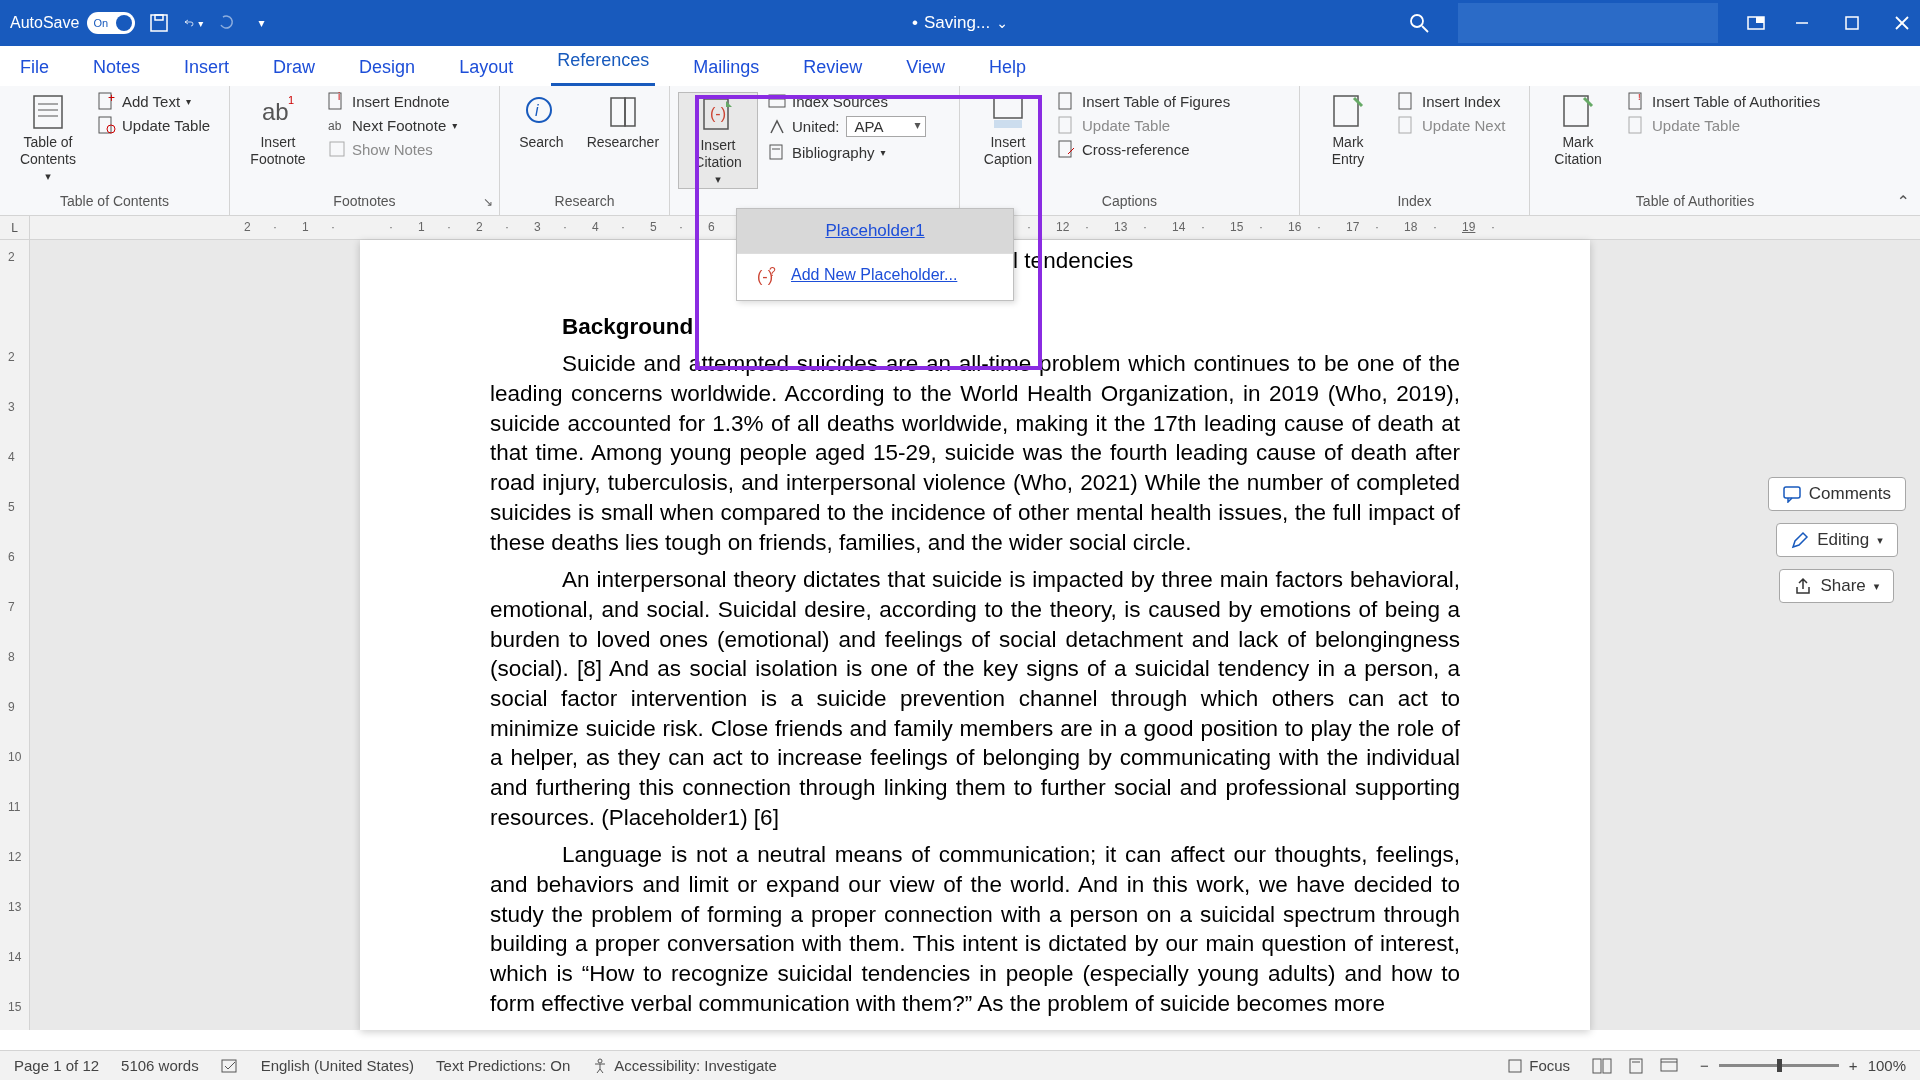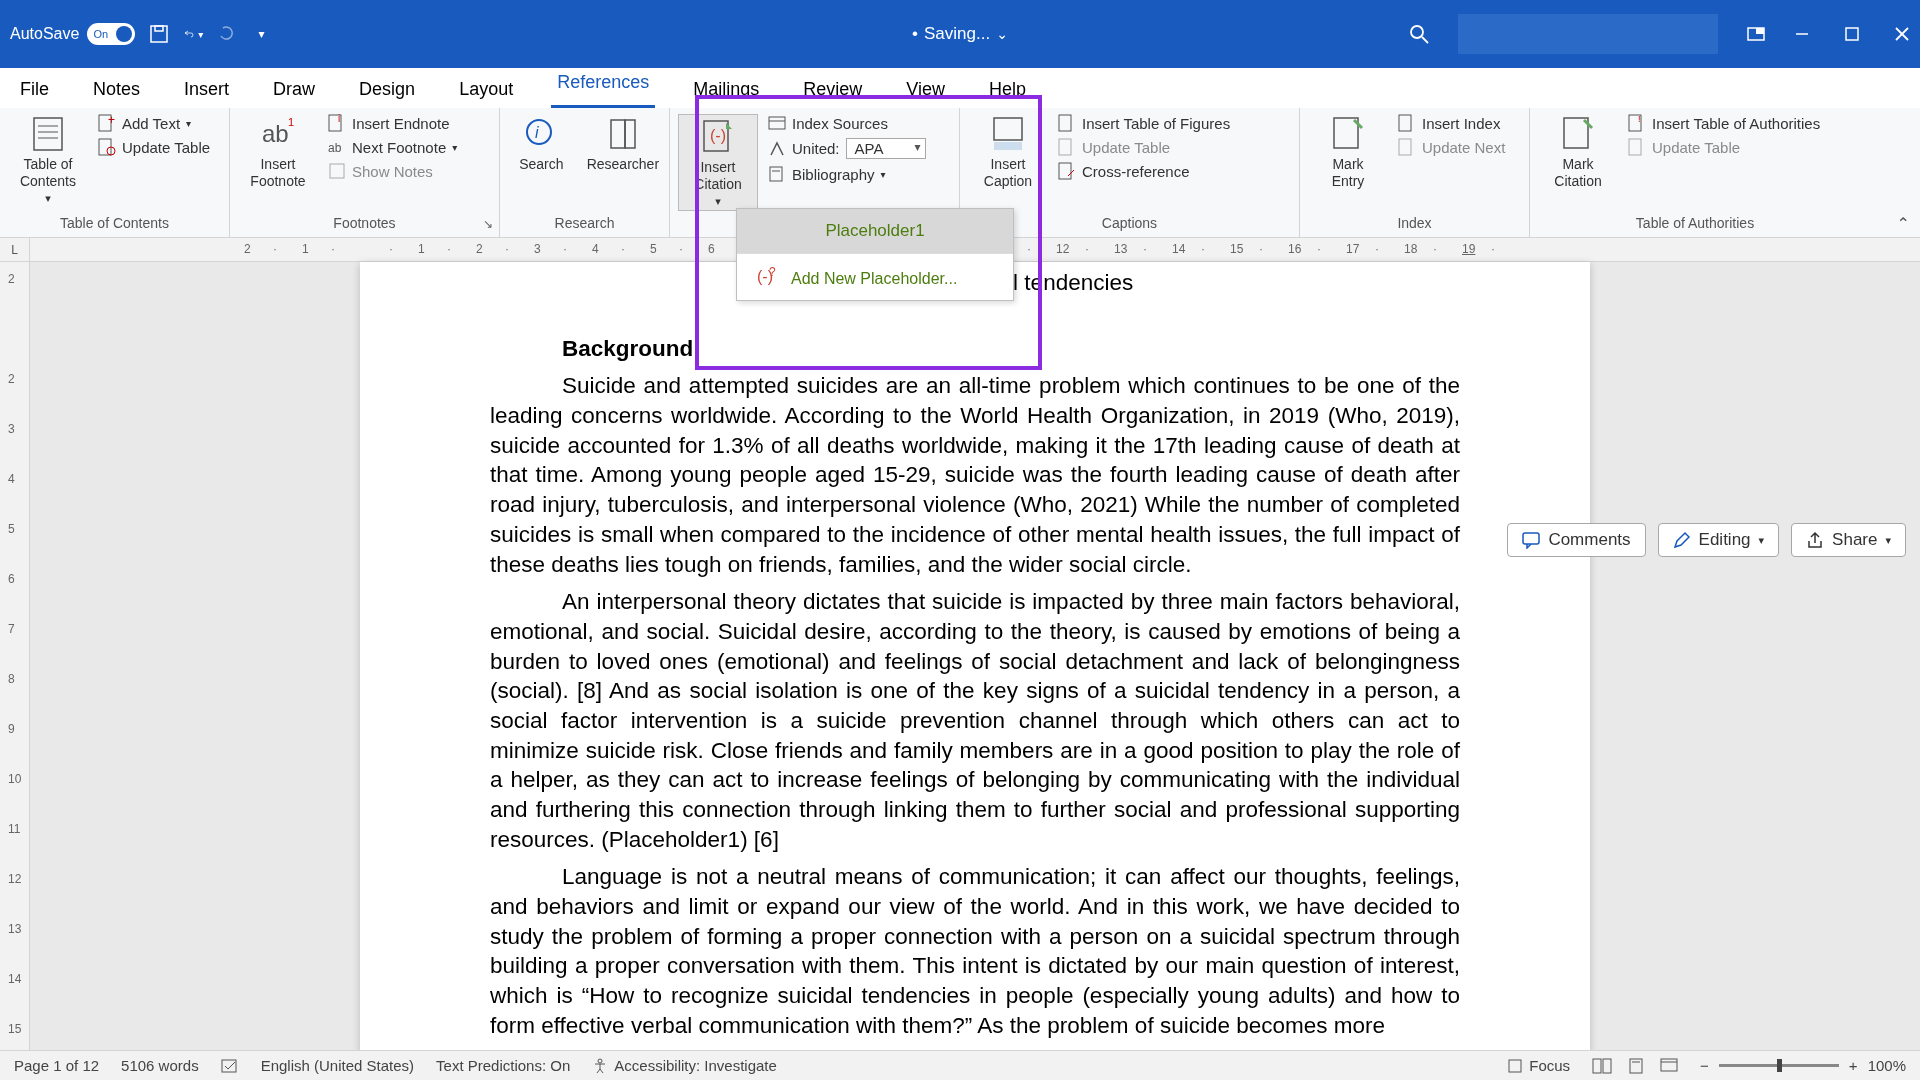--- a/index.html
+++ b/index.html
@@ -1,55 +1,55 @@
 <!DOCTYPE html>
 <html><head>
 <meta charset="utf-8">
 <style>
 * { margin: 0; padding: 0; box-sizing: border-box; font-family: "Segoe UI", Arial, sans-serif; }
 body { background: #fff; width: 1920px; height: 1080px; overflow: hidden; position: relative; }
 
 
-.title-bar { background: #185abd; height: 68px; display: flex; align-items: center; color: #fff; padding: 0 10px; position: relative; }
+.title-bar { background: #185abd; height: 46px; display: flex; align-items: center; color: #fff; padding: 0 10px; position: relative; }
 .title-bar .left { display: flex; align-items: center; gap: 14px; }
 .autosave { display: flex; align-items: center; gap: 8px; font-size: 16px; }
 .toggle { width: 48px; height: 22px; background: #fff; border-radius: 11px; position: relative; display: flex; align-items: center; justify-content: flex-start; padding: 0 6px; font-size: 11px; color: #185abd; }
 .toggle::after { content: ""; width: 16px; height: 16px; background: #185abd; border-radius: 50%; position: absolute; right: 3px; }
 .qat-icon { width: 20px; height: 20px; display: flex; align-items: center; justify-content: center; color: #fff; }
 .title-center { position: absolute; left: 50%; transform: translateX(-50%); font-size: 17px; color: #fff; display: flex; align-items: center; gap: 6px; max-width: 900px; white-space: nowrap; }
 .title-right { position: absolute; right: 10px; display: flex; align-items: center; gap: 28px; }
 .search-icon { color: #fff; }
 .user-block { width: 260px; height: 40px; background: #2b6bc7; }
 .win-ctrl { display: flex; gap: 34px; }
 
 
 .tabs { height: 40px; display: flex; align-items: flex-end; padding: 0 14px; gap: 32px; background: #fff; border-bottom: 0; }
-.tab { font-size: 18px; color: #000000; padding: 6px 6px 8px 6px; cursor: pointer; }
+.tab { font-size: 18px; color: #1d4ed8; padding: 6px 6px 8px 6px; cursor: pointer; }
 .tab.active { color: #185abd; border-bottom: 3px solid #185abd; padding-bottom: 12px; }
 
 
 .ribbon { height: 130px; background: #f7f8fa; border-bottom: 1px solid #d4d4d4; display: flex; position: relative; }
 .group { border-right: 1px solid #d4d4d4; display: flex; flex-direction: column; justify-content: space-between; padding: 6px 8px 2px 8px; }
 .group-label { text-align: center; font-size: 14px; color: #555; padding: 2px 0 4px 0; }
 .group-body { display: flex; gap: 10px; flex: 1; align-items: flex-start; }
 .big-btn { display: flex; flex-direction: column; align-items: center; font-size: 14px; color: #333; gap: 2px; text-align: center; line-height: 1.2; width: 80px; }
 .big-btn .ico { width: 40px; height: 40px; }
 .small-list { display: flex; flex-direction: column; gap: 6px; font-size: 15px; color: #333; }
 .small-item { display: flex; align-items: center; gap: 6px; white-space: nowrap; }
 .small-item .ico { width: 18px; height: 18px; flex-shrink: 0; }
-.ribbon-right { position: absolute; right: 14px; top: 50%; transform: translateY(-50%); display: flex; gap: 12px; align-items: center; }
+.ribbon-right { position: absolute; right: 14px; top: 50%; transform: translateY(-50%); display: flex; gap: 12px; align-items: center; flex-direction: column; }
 .pill { border: 1px solid #a7a7a7; border-radius: 4px; padding: 6px 14px; font-size: 17px; color: #333; display: flex; align-items: center; gap: 8px; background: #fff; }
 .collapse-chevron { position: absolute; right: 10px; bottom: 4px; color: #555; }
 
 
 .highlight-box { position: absolute; border: 4px solid #8a2be2; pointer-events: none; z-index: 50; left: 695px; top: 95px; width: 347px; height: 275px; }
 
 
 .citation-menu { position: absolute; left: 736px; top: 208px; width: 278px; background: #fff; border: 1px solid #bfbfbf; box-shadow: 2px 2px 6px rgba(0,0,0,.15); z-index: 40; }
-.citation-menu .item { padding: 12px 18px; font-size: 16px; color: #4d7c0f; display: flex; align-items: flex-end; gap: 14px; }
+.citation-menu .item { padding: 12px 18px; font-size: 16px; color: #1d4ed8; display: flex; align-items: flex-start; gap: 14px; text-decoration: underline; }
 .citation-menu .item .ico { width: 22px; height: 22px; flex-shrink: 0; }
 .citation-menu .item.sel { background: #d8d8d8; font-size: 17px; justify-content: center; }
 .citation-menu hr { border: none; border-top: 1px solid #ddd; }
 
 
 .style-combo { border: 1px solid #a7a7a7; background: #fff; padding: 1px 20px 1px 8px; font-size: 15px; position: relative; width: 80px; }
 .style-combo::after { content: "▾"; position: absolute; right: 4px; top: 1px; color: #555; font-size: 12px; }
 
 
 .ruler-area { display: flex; height: 24px; background: #f2f2f2; border-bottom: 1px solid #d4d4d4; }

